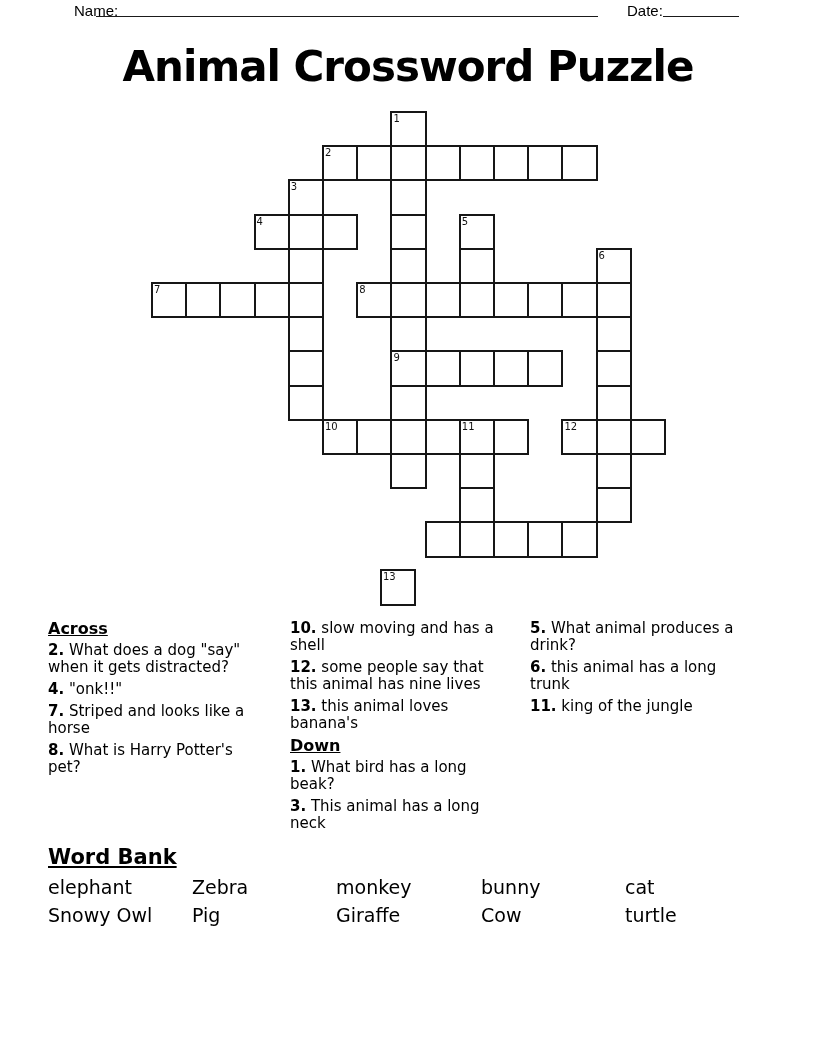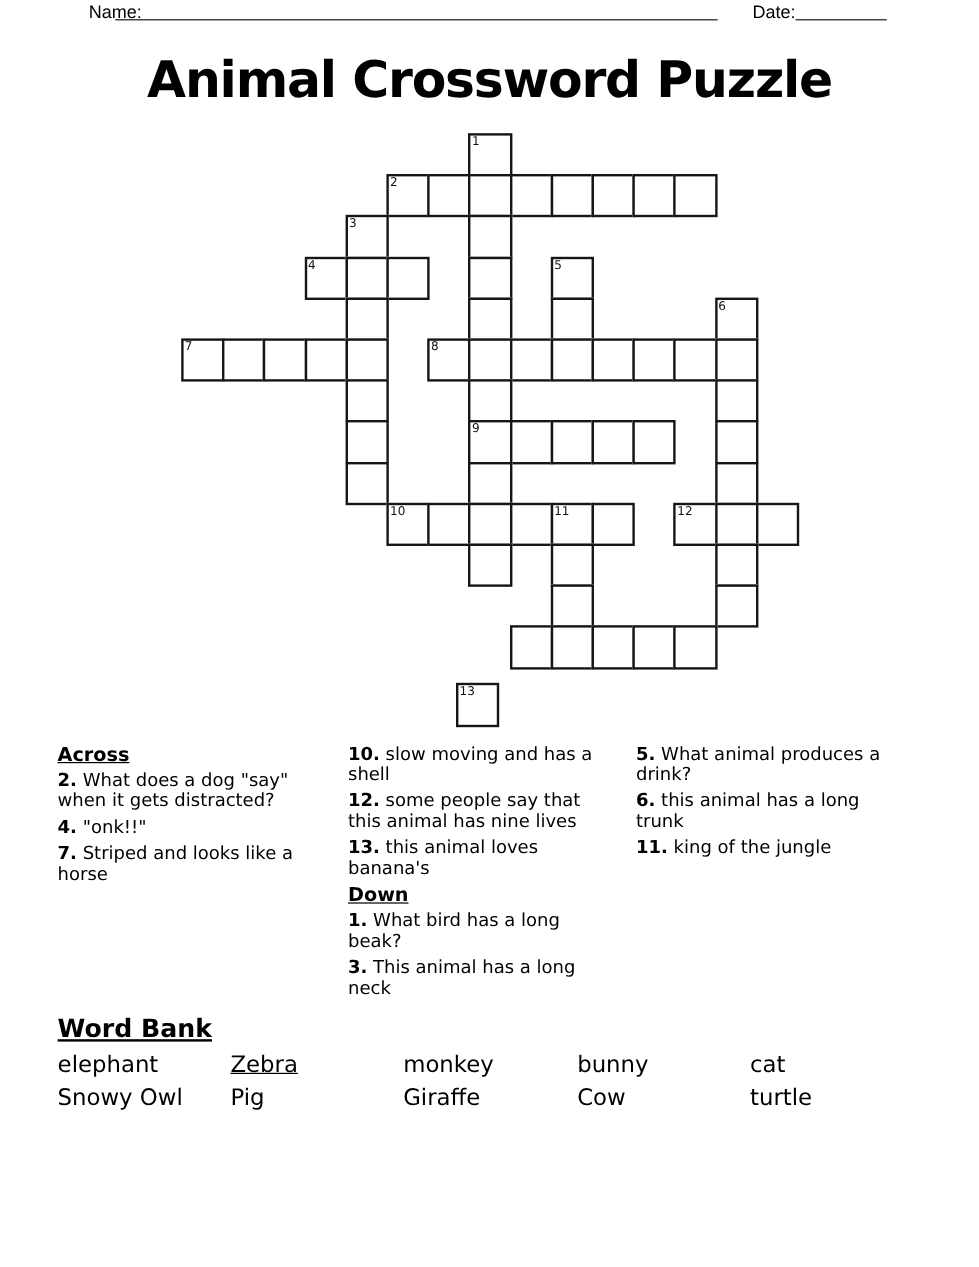--- a/index.html
+++ b/index.html
@@ -154,40 +154,41 @@
       <div class="cell" style="left: 342px; top: 410.4px;"></div>
       <div class="cell" style="left: 376.2px; top: 410.4px;"></div>
       <div class="cell" style="left: 410.4px; top: 410.4px;"></div>
     </div>
 
   <div class="clue-col" id="clue-col-1">
       <div class="clue-heading">Across</div>
       <div class="clue"><b>2.</b> What does a dog "say" when it gets distracted?</div>
       <div class="clue"><b>4.</b> "onk!!"</div>
       <div class="clue"><b>7.</b> Striped and looks like a horse</div>
+      <div class="clue"><b>8.</b> What is Harry Potter's pet?</div>
     </div>
   <div class="clue-col" id="clue-col-2">
       <div class="clue"><b>10.</b> slow moving and has a shell</div>
       <div class="clue"><b>12.</b> some people say that this animal has nine lives</div>
       <div class="clue"><b>13.</b> this animal loves banana's</div>
       <div class="clue-heading">Down</div>
       <div class="clue"><b>1.</b> What bird has a long beak?</div>
       <div class="clue"><b>3.</b> This animal has a long neck</div>
     </div>
   <div class="clue-col" id="clue-col-3">
       <div class="clue"><b>5.</b> What animal produces a drink?</div>
       <div class="clue"><b>6.</b> this animal has a long trunk</div>
       <div class="clue"><b>11.</b> king of the jungle</div>
     </div>
 
   <div class="wb-heading">Word Bank</div>
   <div id="wordbank">
       <div class="wb-row">
         <span class="wb-word" style="left: 0px;">elephant</span>
-        <span class="wb-word" style="left: 144px; text-decoration: underline;">Zebra</span>
+        <span class="wb-word" style="left: 144px;">Zebra</span>
         <span class="wb-word" style="left: 288px; text-align: center;">monkey</span>
         <span class="wb-word" style="left: 433px;">bunny</span>
         <span class="wb-word" style="left: 577px;">cat</span>
       </div>
       <div class="wb-row">
         <span class="wb-word" style="left: 0px;">Snowy Owl</span>
         <span class="wb-word" style="left: 144px;">Pig</span>
         <span class="wb-word" style="left: 288px;">Giraffe</span>
         <span class="wb-word" style="left: 433px;">Cow</span>
         <span class="wb-word" style="left: 577px;">turtle</span>

